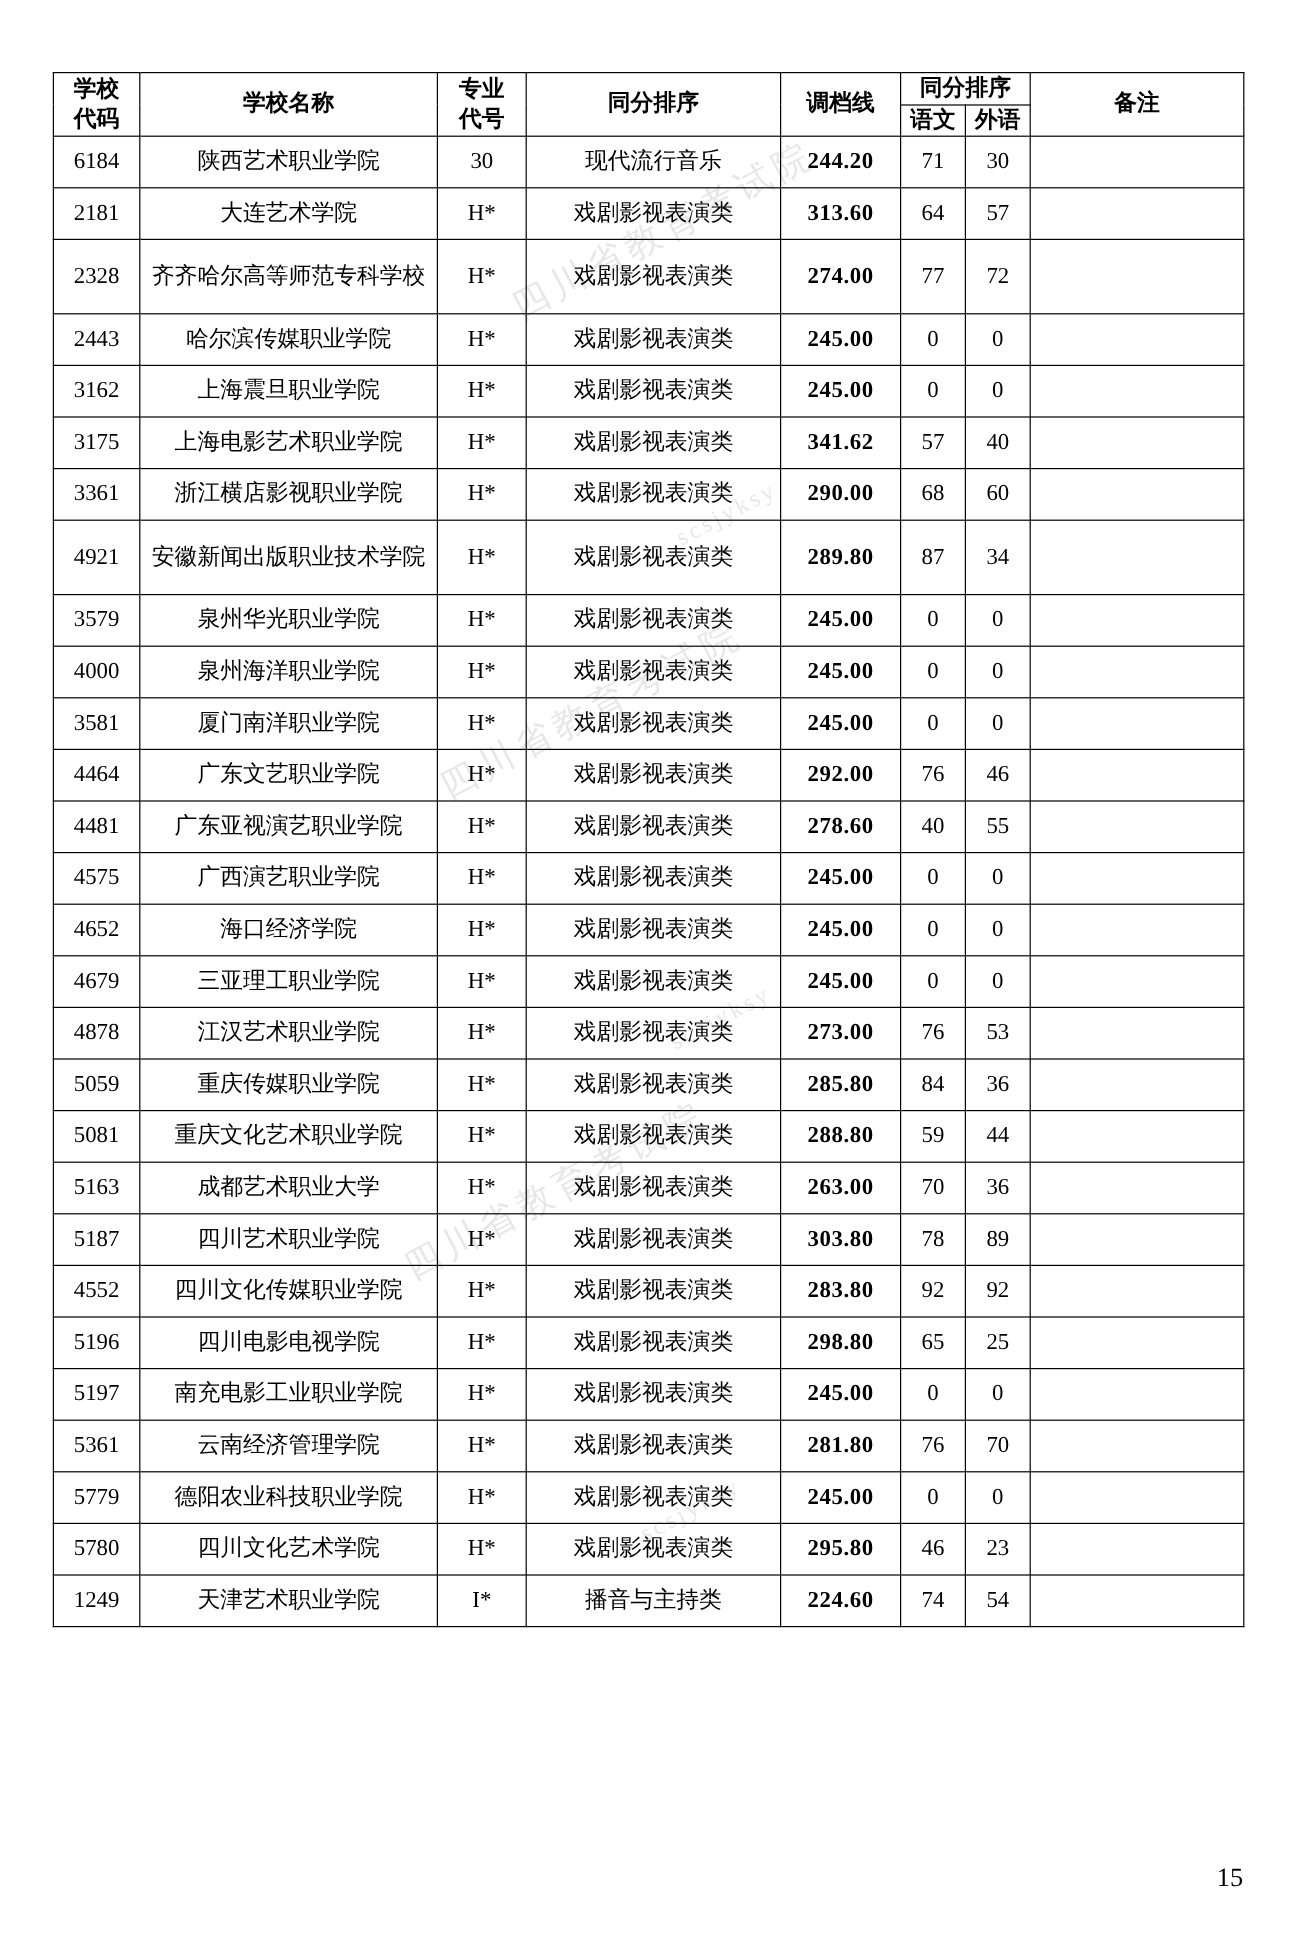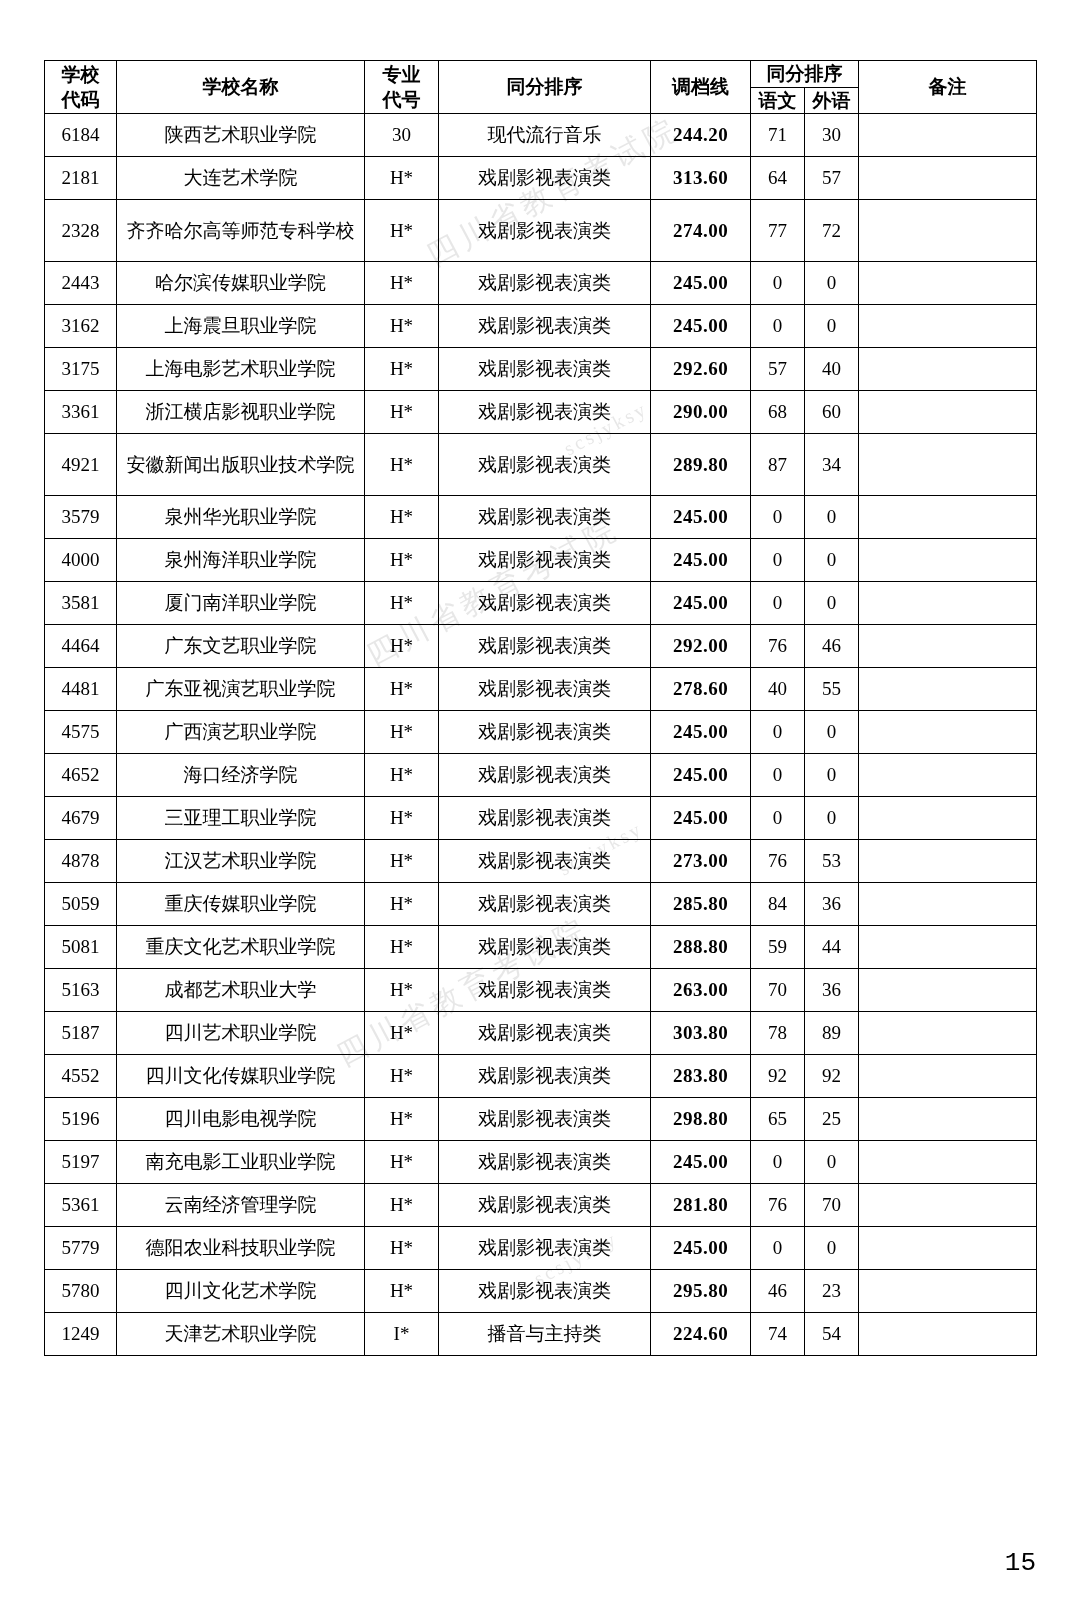--- a/index.html
+++ b/index.html
@@ -75,22 +75,22 @@
   td.num {
     font-family: "Liberation Serif", serif;
   }
   tbody tr { height: 43px; }
   tbody tr.tall { height: 62px; }
 
   .page-number {
     position: absolute;
     right: 44px;
     bottom: 34px;
-    font-size: 26px;
-    font-family: Liberation Mono, monospace;
+    font-size: 22px;
+    font-family: Liberation Serif, serif;
     z-index: 3;
   }
 
   
   .watermark-layer {
     position: absolute;
     left: 0; top: 0;
     width: 1080px; height: 1612px;
     pointer-events: none;
     z-index: 1;
@@ -201,21 +201,21 @@
         <td class="line">245.00</td>
         <td class="num">0</td>
         <td class="num">0</td>
         <td></td>
       </tr>
       <tr>
         <td class="code">3175</td>
         <td class="school">上海电影艺术职业学院</td>
         <td>H*</td>
         <td class="major">戏剧影视表演类</td>
-        <td class="line">292.60</td>
+        <td class="line">341.62</td>
         <td class="num">57</td>
         <td class="num">40</td>
         <td></td>
       </tr>
       <tr>
         <td class="code">3361</td>
         <td class="school">浙江横店影视职业学院</td>
         <td>H*</td>
         <td class="major">戏剧影视表演类</td>
         <td class="line">290.00</td>

